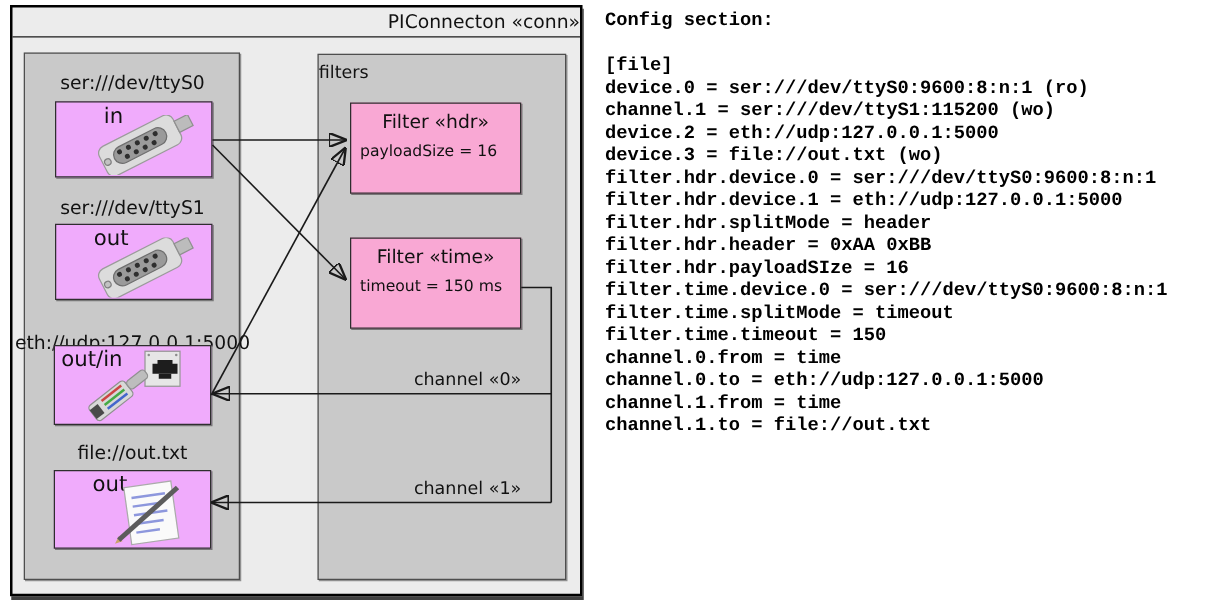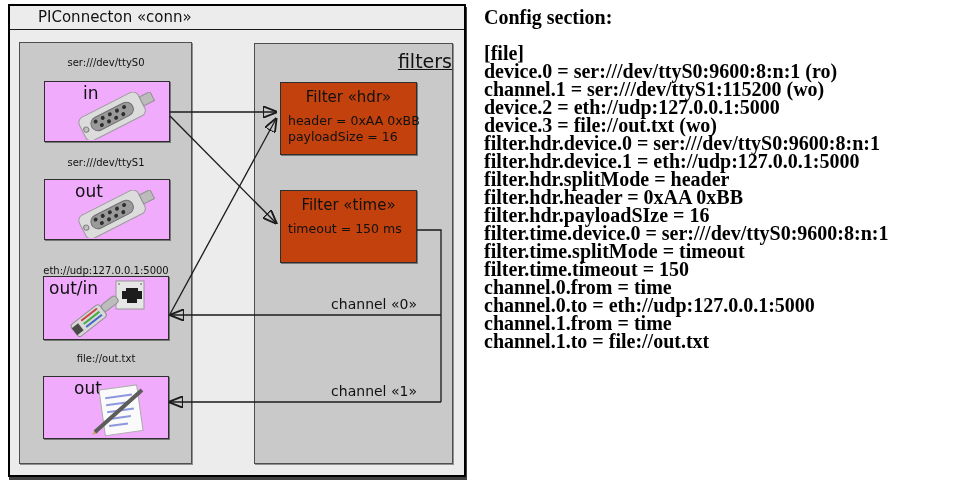--- a/index.html
+++ b/index.html
@@ -9,45 +9,45 @@
     overflow:hidden;
   }
 
   
   .diagram {
     position:absolute; left:8px; top:4px; width:454px; height:469px;
     background:#ececec; border:2px solid #000;
     box-shadow:1px 3px 0 rgba(0,0,0,0.75);
   }
   .diagram-title {
-    height:23px; line-height:23px; text-align:left; font-size:15px;
+    height:23px; line-height:23px; text-align:right; font-size:15px;
     border-bottom:1px solid #1a1a1a;
     padding-left:28px;
   }
   .panel {
     position:absolute; background:#c9c9c9; border:1px solid #4e4e4e;
     box-shadow:1px 1px 0 #8f8f8f;
   }
   .devices-panel { left:9px;  top:36px; width:171px; height:420px; }
   .filters-panel { left:244px; top:37px; width:197px; height:419px; }
-  .filters-title { text-align:right; font-size:19px; margin-top:6px;text-decoration:underline; }
+  .filters-title { text-align:left; font-size:14px; margin-top:6px; }
 
   .dev-label {
     position:absolute; left:-14px; width:200px; text-align:center;
-    font-size:10px; white-space:nowrap;
+    font-size:15px; white-space:nowrap;
   }
   .dev-box {
     position:absolute; left:24px; width:124px; height:59px;
     background:#f0abfc; border:1px solid #2e2e2e; box-shadow:1px 1px 0 #777;
   }
   .dev-dir { position:absolute; font-size:17px; line-height:20px; }
 
   .filter-box {
     position:absolute; left:25px; width:135px; height:71px;
-    background:#c2410c; border:1px solid #2e2e2e; box-shadow:1px 1px 0 #777;
+    background:#f9a8d4; border:1px solid #2e2e2e; box-shadow:1px 1px 0 #777;
   }
   .filter-title { text-align:center; font-size:15px; margin-top:5px; }
   .filter-attrs { margin-top:7px; }
   .filter-attr  { font-size:12.5px; margin:1px 0 0 7px; white-space:nowrap; }
 
   .channel-label {
     position:absolute; left:297px; width:110px; text-align:right; font-size:14px;
     white-space:nowrap;
   }
   .channel-0-label { top:290px; }
@@ -55,21 +55,21 @@
 
   .wires { position:absolute; left:0; top:0; width:454px; height:469px;
            pointer-events:none; }
   .wires path { stroke:#1a1a1a; stroke-width:1.3; fill:none; }
 
   .icon-svg { position:absolute; }
 
   
   .config {
     position:absolute; left:484px; top:8px; width:478px;
-    font-family:Liberation Serif, serif; font-size:20px;
+    font-family:Liberation Mono, monospace; font-size:15px;
     font-weight:bold; color:#000;
   }
   .config-heading { height:18px; line-height:18px; margin-bottom:18px; }
   .config-lines div { height:18px; line-height:18px; white-space:pre; }
 </style>
 </head>
 <body>
 
 <div class="diagram">
   <div class="diagram-title">PIConnecton «conn»</div>
@@ -157,21 +157,20 @@
       </svg>
     </div>
   </div>
 
   <div class="panel filters-panel">
     <div class="filters-title">filters</div>
 
     <div class="filter-box" style="top:38px">
       <div class="filter-title">Filter «hdr»</div>
       <div class="filter-attrs">
-        <div class="filter-attr">header = 0xAA 0xBB</div>
         <div class="filter-attr">payloadSize = 16</div>
       </div>
     </div>
 
     <div class="filter-box" style="top:146px">
       <div class="filter-title">Filter «time»</div>
       <div class="filter-attrs">
         <div class="filter-attr">timeout = 150 ms</div>
       </div>
     </div>

